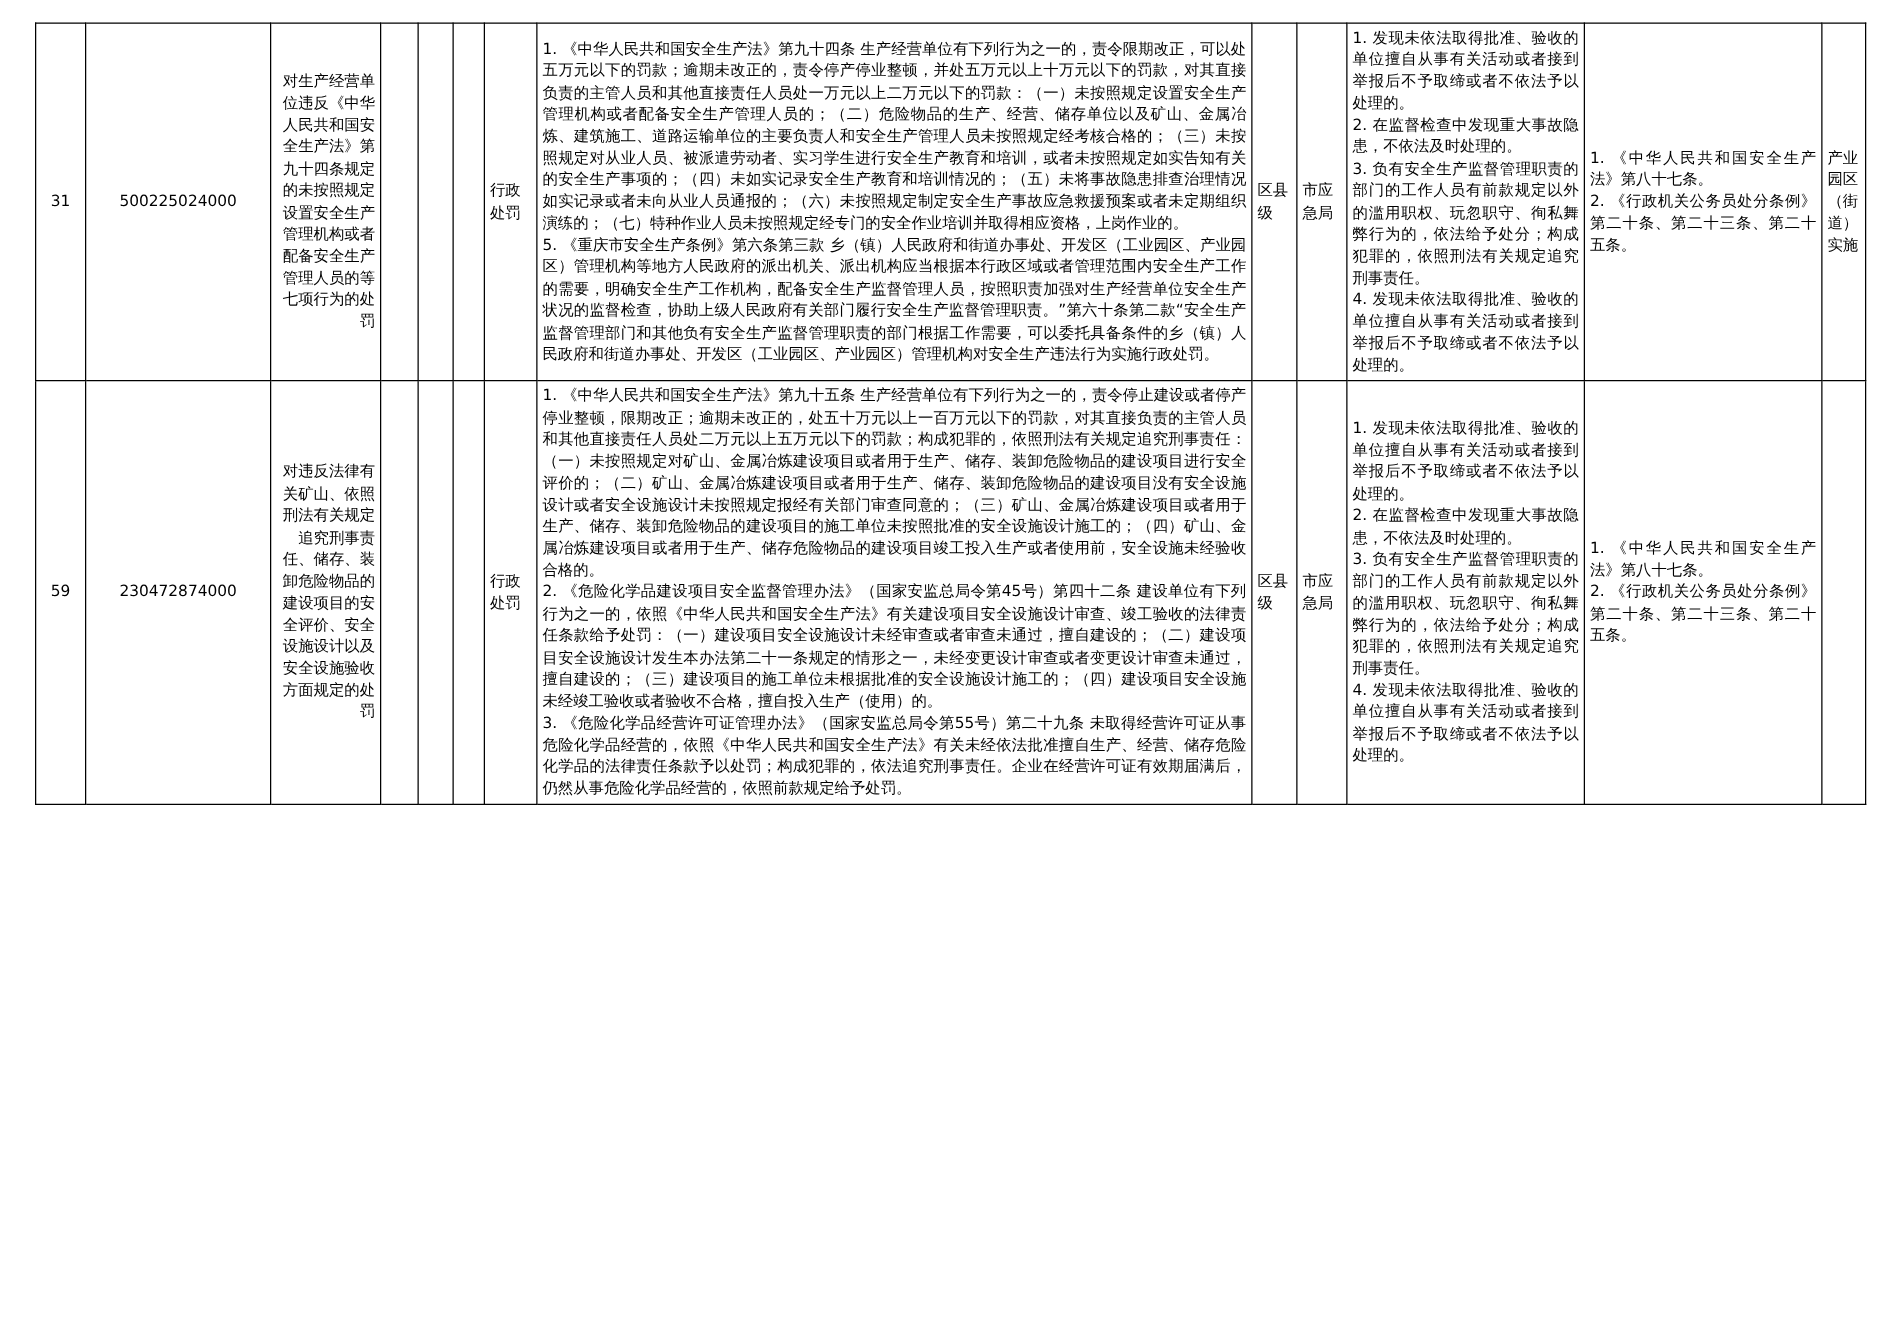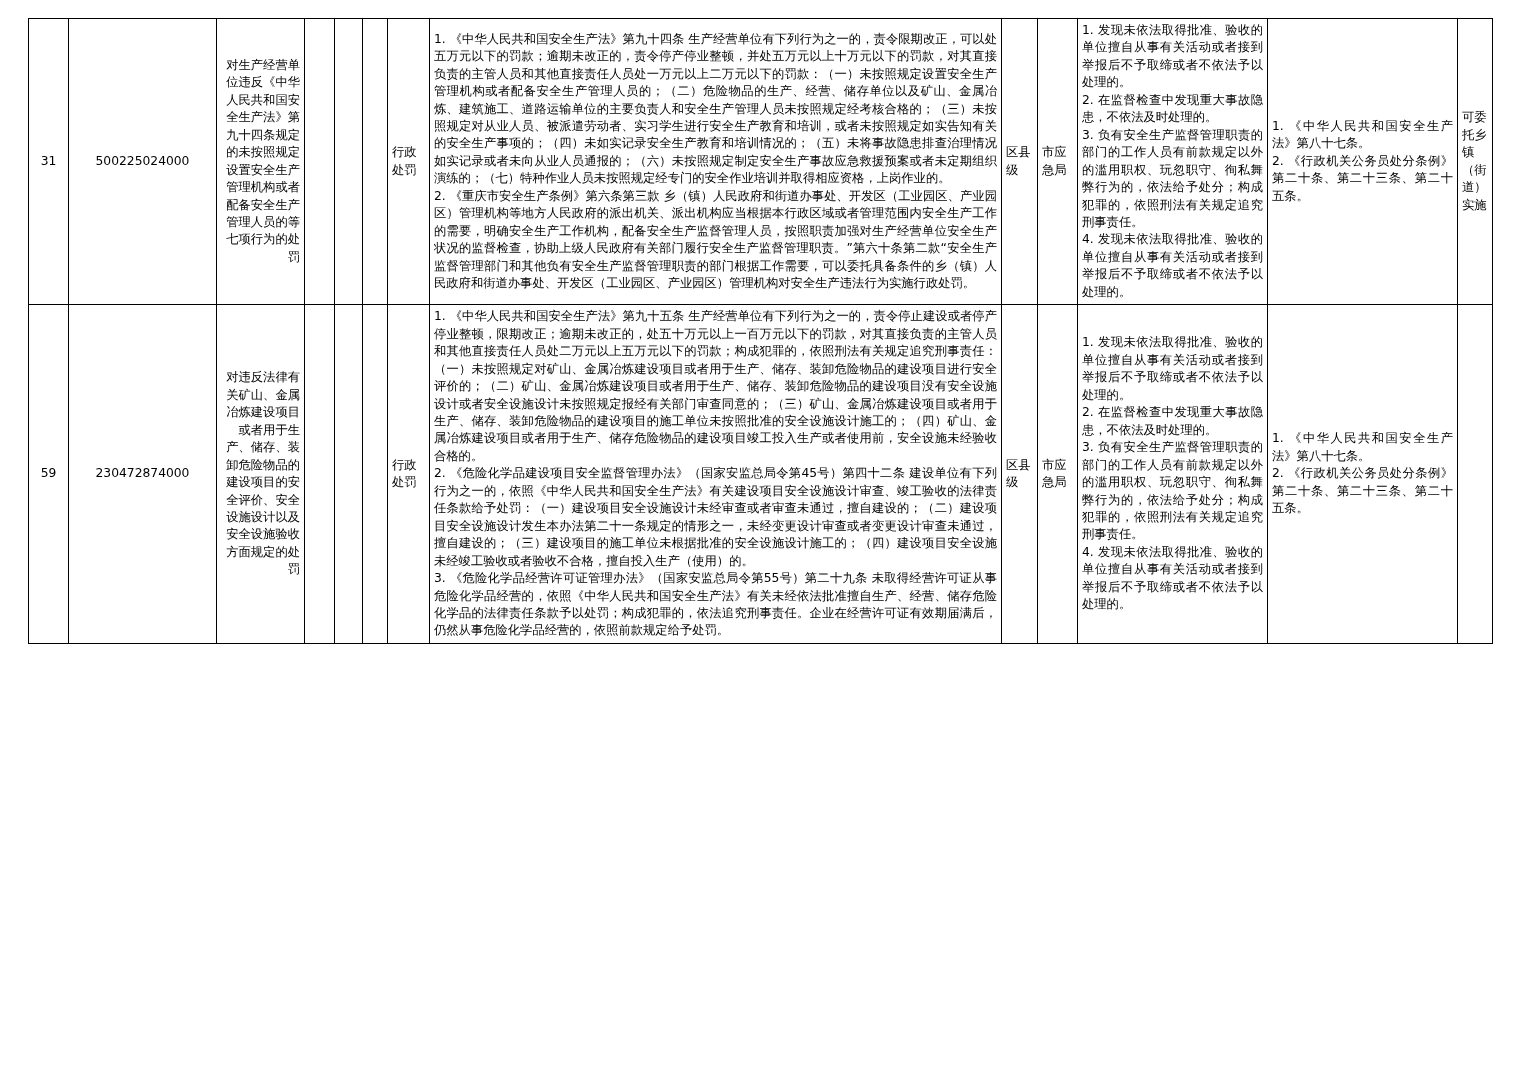--- a/index.html
+++ b/index.html
@@ -118,40 +118,40 @@
       <tr>
         <td class="idx">31</td>
         <td class="code">500225024000</td>
         <td class="name">对生产经营单位违反《中华人民共和国安全生产法》第九十四条规定的未按照规定设置安全生产管理机构或者配备安全生产管理人员的等七项行为的处罚</td>
         <td class="blank"></td>
         <td class="blank"></td>
         <td class="blank"></td>
         <td class="type">行政处罚</td>
         <td class="basis">
             <div class="para">1. 《中华人民共和国安全生产法》第九十四条 生产经营单位有下列行为之一的，责令限期改正，可以处五万元以下的罚款；逾期未改正的，责令停产停业整顿，并处五万元以上十万元以下的罚款，对其直接负责的主管人员和其他直接责任人员处一万元以上二万元以下的罚款：（一）未按照规定设置安全生产管理机构或者配备安全生产管理人员的；（二）危险物品的生产、经营、储存单位以及矿山、金属冶炼、建筑施工、道路运输单位的主要负责人和安全生产管理人员未按照规定经考核合格的；（三）未按照规定对从业人员、被派遣劳动者、实习学生进行安全生产教育和培训，或者未按照规定如实告知有关的安全生产事项的；（四）未如实记录安全生产教育和培训情况的；（五）未将事故隐患排查治理情况如实记录或者未向从业人员通报的；（六）未按照规定制定安全生产事故应急救援预案或者未定期组织演练的；（七）特种作业人员未按照规定经专门的安全作业培训并取得相应资格，上岗作业的。</div>
-            <div class="para">2. 《重庆市安全生产条例》第六条第三款 乡（镇）人民政府和街道办事处、开发区（工业园区、产业园区）管理机构等地方人民政府的派出机关、派出机构应当根据本行政区域或者管理范围内安全生产工作的需要，明确安全生产工作机构，配备安全生产监督管理人员，按照职责加强对生产经营单位安全生产状况的监督检查，协助上级人民政府有关部门履行安全生产监督管理职责。”第六十条第二款“安全生产监督管理部门和其他负有安全生产监督管理职责的部门根据工作需要，可以委托具备条件的乡（镇）人民政府和街道办事处、开发区（工业园区、产业园区）管理机构对安全生产违法行为实施行政处罚。</div>
+            <div class="para">5. 《重庆市安全生产条例》第六条第三款 乡（镇）人民政府和街道办事处、开发区（工业园区、产业园区）管理机构等地方人民政府的派出机关、派出机构应当根据本行政区域或者管理范围内安全生产工作的需要，明确安全生产工作机构，配备安全生产监督管理人员，按照职责加强对生产经营单位安全生产状况的监督检查，协助上级人民政府有关部门履行安全生产监督管理职责。”第六十条第二款“安全生产监督管理部门和其他负有安全生产监督管理职责的部门根据工作需要，可以委托具备条件的乡（镇）人民政府和街道办事处、开发区（工业园区、产业园区）管理机构对安全生产违法行为实施行政处罚。</div>
           </td>
         <td class="level">区县级</td>
         <td class="dept">市应急局</td>
         <td class="resp">
             <div class="para">1. 发现未依法取得批准、验收的单位擅自从事有关活动或者接到举报后不予取缔或者不依法予以处理的。</div>
             <div class="para">2. 在监督检查中发现重大事故隐患，不依法及时处理的。</div>
             <div class="para">3. 负有安全生产监督管理职责的部门的工作人员有前款规定以外的滥用职权、玩忽职守、徇私舞弊行为的，依法给予处分；构成犯罪的，依照刑法有关规定追究刑事责任。</div>
             <div class="para">4. 发现未依法取得批准、验收的单位擅自从事有关活动或者接到举报后不予取缔或者不依法予以处理的。</div>
           </td>
         <td class="respbasis">
             <div class="para">1. 《中华人民共和国安全生产法》第八十七条。</div>
             <div class="para">2. 《行政机关公务员处分条例》第二十条、第二十三条、第二十五条。</div>
           </td>
-        <td class="remark">可委托乡镇（街道）实施</td>
+        <td class="remark">产业园区（街道）实施</td>
       </tr>
       <tr>
         <td class="idx">59</td>
         <td class="code">230472874000</td>
-        <td class="name">对违反法律有关矿山、金属冶炼建设项目或者用于生产、储存、装卸危险物品的建设项目的安全评价、安全设施设计以及安全设施验收方面规定的处罚</td>
+        <td class="name">对违反法律有关矿山、依照刑法有关规定追究刑事责任、储存、装卸危险物品的建设项目的安全评价、安全设施设计以及安全设施验收方面规定的处罚</td>
         <td class="blank"></td>
         <td class="blank"></td>
         <td class="blank"></td>
         <td class="type">行政处罚</td>
         <td class="basis">
             <div class="para">1. 《中华人民共和国安全生产法》第九十五条 生产经营单位有下列行为之一的，责令停止建设或者停产停业整顿，限期改正；逾期未改正的，处五十万元以上一百万元以下的罚款，对其直接负责的主管人员和其他直接责任人员处二万元以上五万元以下的罚款；构成犯罪的，依照刑法有关规定追究刑事责任：（一）未按照规定对矿山、金属冶炼建设项目或者用于生产、储存、装卸危险物品的建设项目进行安全评价的；（二）矿山、金属冶炼建设项目或者用于生产、储存、装卸危险物品的建设项目没有安全设施设计或者安全设施设计未按照规定报经有关部门审查同意的；（三）矿山、金属冶炼建设项目或者用于生产、储存、装卸危险物品的建设项目的施工单位未按照批准的安全设施设计施工的；（四）矿山、金属冶炼建设项目或者用于生产、储存危险物品的建设项目竣工投入生产或者使用前，安全设施未经验收合格的。</div>
             <div class="para">2. 《危险化学品建设项目安全监督管理办法》（国家安监总局令第45号）第四十二条 建设单位有下列行为之一的，依照《中华人民共和国安全生产法》有关建设项目安全设施设计审查、竣工验收的法律责任条款给予处罚：（一）建设项目安全设施设计未经审查或者审查未通过，擅自建设的；（二）建设项目安全设施设计发生本办法第二十一条规定的情形之一，未经变更设计审查或者变更设计审查未通过，擅自建设的；（三）建设项目的施工单位未根据批准的安全设施设计施工的；（四）建设项目安全设施未经竣工验收或者验收不合格，擅自投入生产（使用）的。</div>
             <div class="para">3. 《危险化学品经营许可证管理办法》（国家安监总局令第55号）第二十九条 未取得经营许可证从事危险化学品经营的，依照《中华人民共和国安全生产法》有关未经依法批准擅自生产、经营、储存危险化学品的法律责任条款予以处罚；构成犯罪的，依法追究刑事责任。企业在经营许可证有效期届满后，仍然从事危险化学品经营的，依照前款规定给予处罚。</div>
           </td>
         <td class="level">区县级</td>

